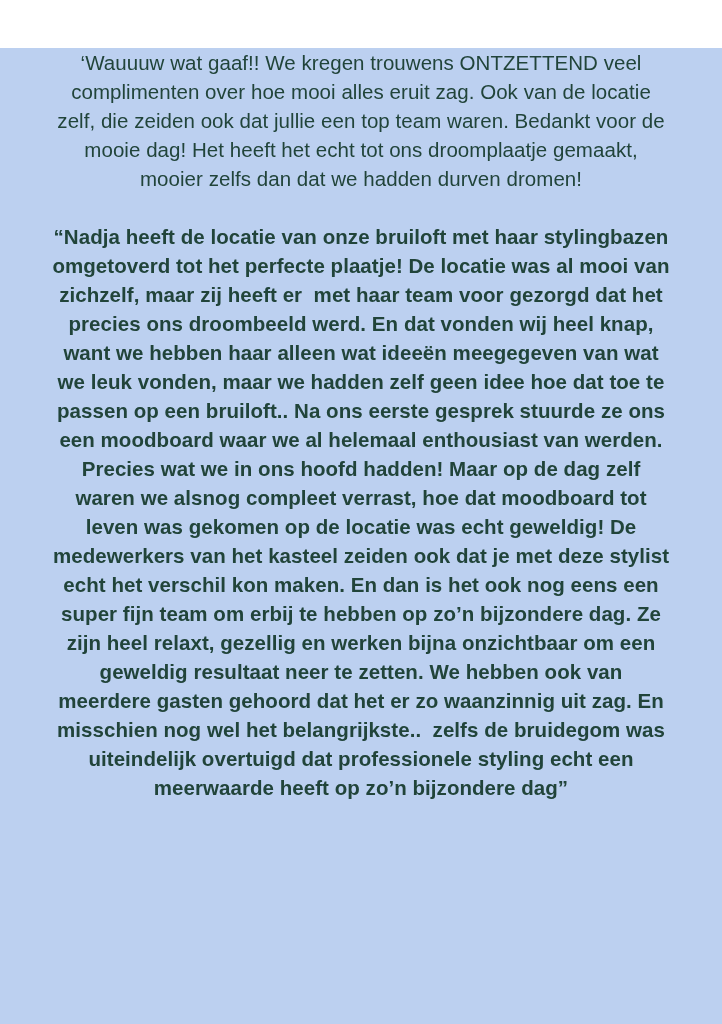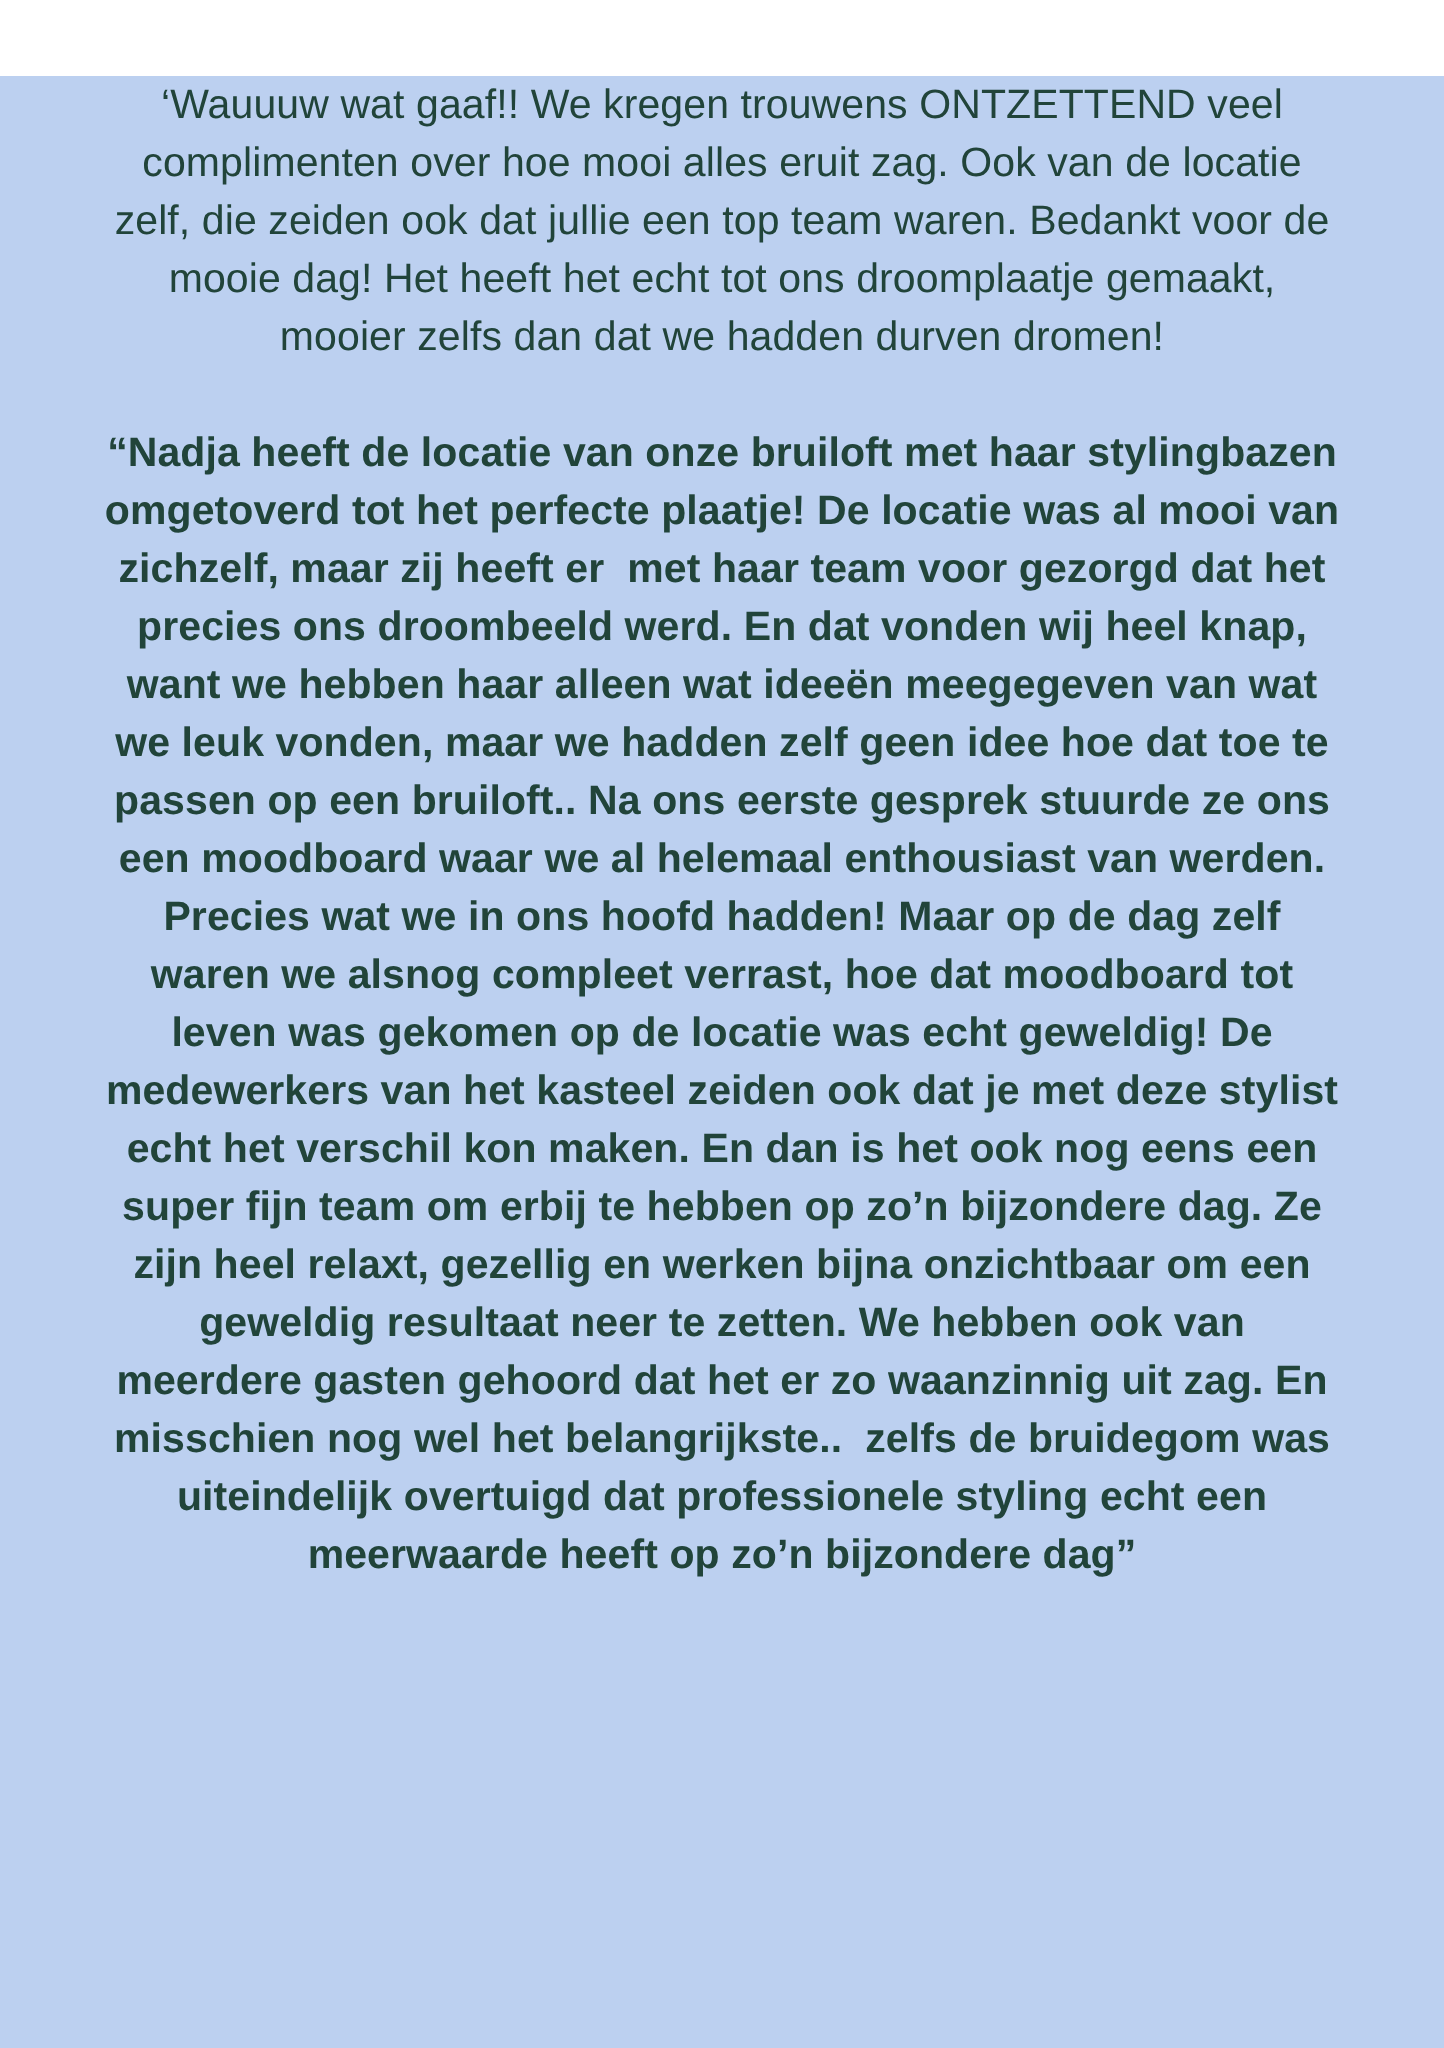--- a/index.html
+++ b/index.html
@@ -30,21 +30,21 @@
     color: #21443a;
     font-family: "Liberation Sans", sans-serif;
     font-size: 35px;
     font-weight: 500;
     letter-spacing: 0.4px;
     line-height: 45px;
     white-space: nowrap;
   }
   .body-block {
     padding: 0 52px;
-    margin-top: 38px;
+    margin-top: 48px;
     text-align: center;
   }
   .quote-para {
     color: #21443a;
     font-family: "Liberation Sans", sans-serif;
     font-size: 20.5px;
     font-weight: 500;
     line-height: 29px;
     letter-spacing: 0.05px;
     margin: 0;

